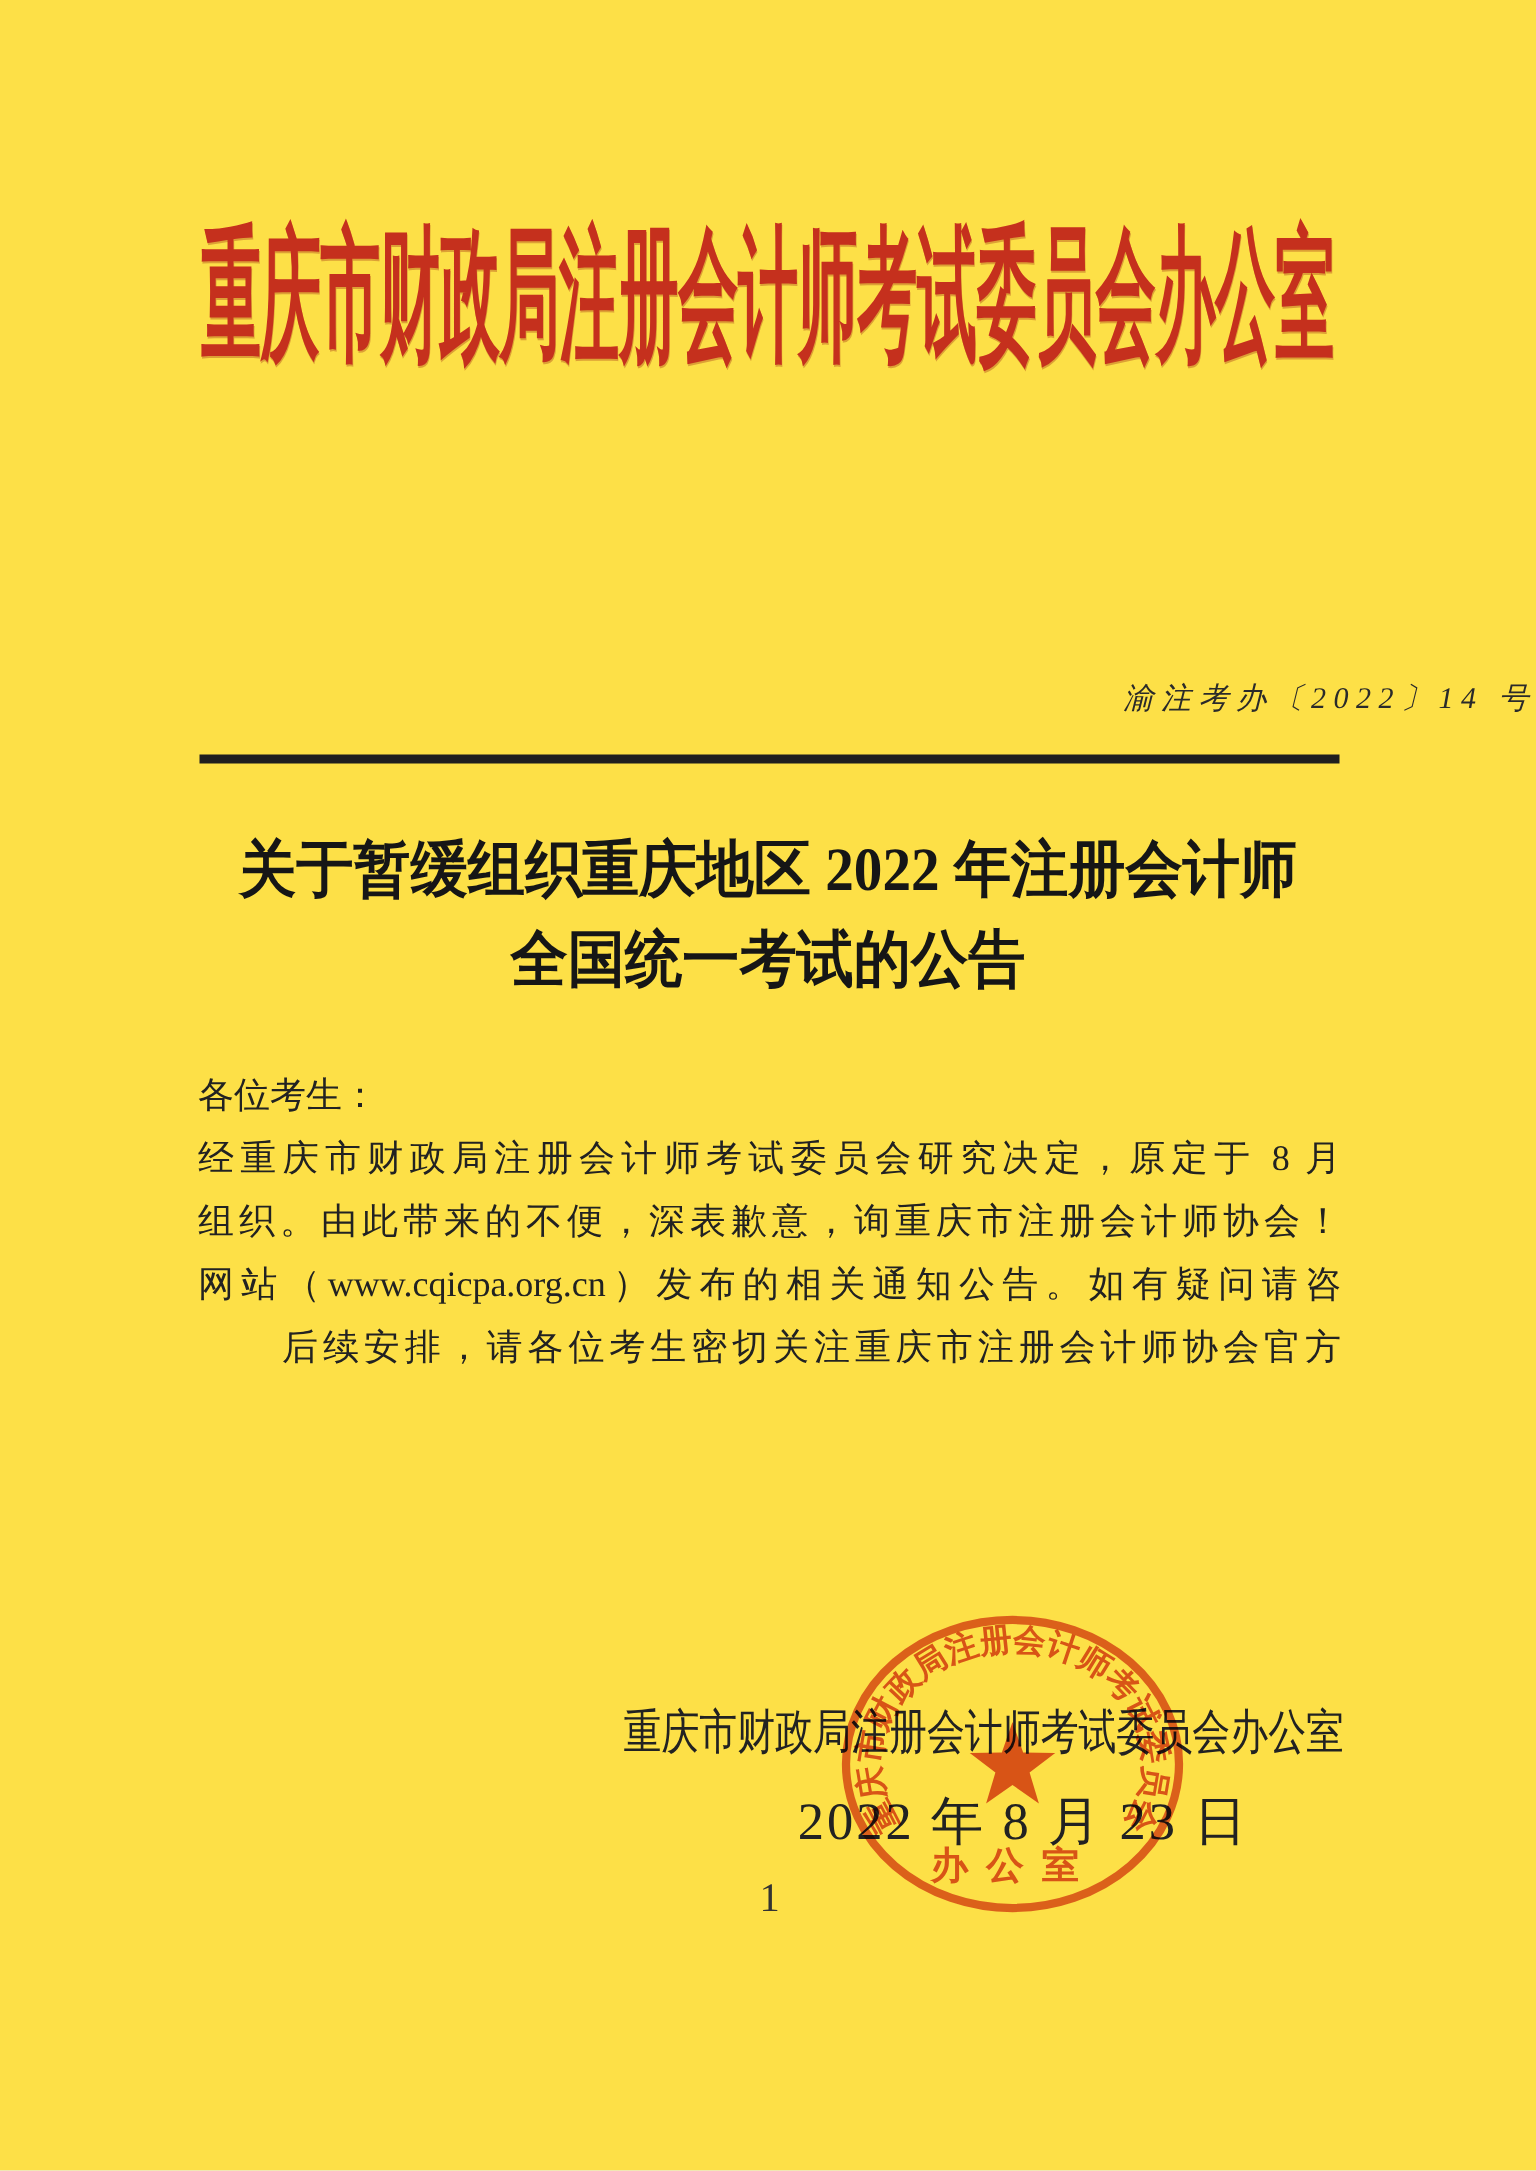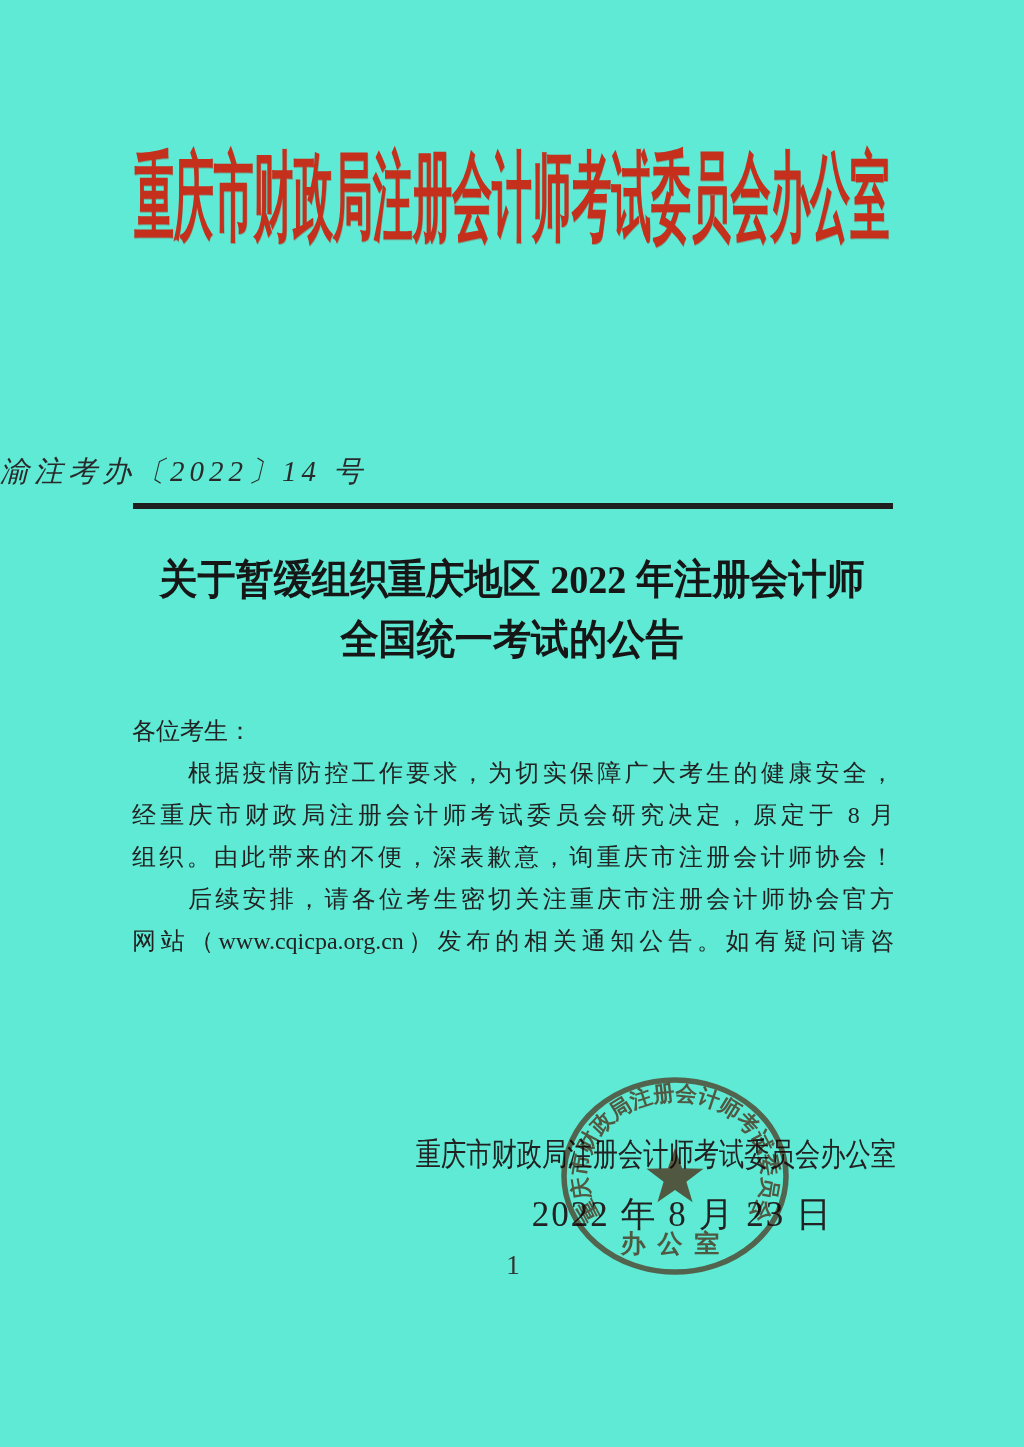--- a/index.html
+++ b/index.html
@@ -1,21 +1,21 @@
 <!DOCTYPE html>
 <html><head>
 <meta charset="utf-8">
 <style>
   * { margin: 0; padding: 0; box-sizing: border-box; }
   html, body { background: #e8e8e8; }
   .page {
     position: relative;
     width: 1024px;
     height: 1447px;
-    background: #5eead4;
+    background: #fde047;
     overflow: hidden;
     font-family: "Liberation Serif", "DejaVu Serif", serif;
     color: #1e1e1e;
   }
   
   .issuer {
     position: absolute;
     top: 133px;
     left: 50%;
     white-space: nowrap;
@@ -37,22 +37,22 @@
     font-weight: 700;
     color: #c5301d;
   }
   .doc-type .gap { display: inline-block; width: 130px; }
   
   .doc-number {
     position: absolute;
     top: 452px;
     left: 0;
     width: 100%;
-    text-align: left;
-    font-size: 29px;
+    text-align: right;
+    font-size: 20px;
     letter-spacing: 5px;
     font-style: italic;
     color: #2a2a2a;
   }
   
   .rule {
     position: absolute;
     top: 503px;
     left: 133px;
     width: 760px;
@@ -136,25 +136,24 @@
 
   <div class="doc-number">渝注考办〔2022〕14 号</div>
 
   <div class="rule"></div>
 
   <div class="title-line l1">关于暂缓组织重庆地区 2022 年注册会计师</div>
   <div class="title-line l2">全国统一考试的公告</div>
 
   <div class="body-block">
     <div class="bline">各位考生：</div>
-    <div class="bline indent jfull">根据疫情防控工作要求，为切实保障广大考生的健康安全，</div>
     <div class="bline jfull">经重庆市财政局注册会计师考试委员会研究决定，原定于 8 月</div>
     <div class="bline jfull">组织。由此带来的不便，深表歉意，询重庆市注册会计师协会！</div>
+    <div class="bline jfull">网站（www.cqicpa.org.cn）发布的相关通知公告。如有疑问请咨</div>
     <div class="bline indent jfull">后续安排，请各位考生密切关注重庆市注册会计师协会官方</div>
-    <div class="bline jfull">网站（www.cqicpa.org.cn）发布的相关通知公告。如有疑问请咨</div>
   </div>
 
   <div class="sig-org">重庆市财政局注册会计师考试委员会办公室</div>
   <div class="sig-date">2022 年 8 月 23 日</div>
 
   <div class="seal">
     <svg viewBox="0 0 238 206" xmlns="http://www.w3.org/2000/svg">
       <ellipse cx="118" cy="102" rx="111" ry="96" fill="none" stroke="#d54a36" stroke-width="5.5" opacity="0.92"></ellipse>
       <path id="sealArc" d="M 38,134 A 88,76 0 1 1 198,134" fill="none"></path>
       <text font-size="21.5" font-weight="700" fill="#d54a36" font-family="Liberation Serif, DejaVu Serif, serif">

